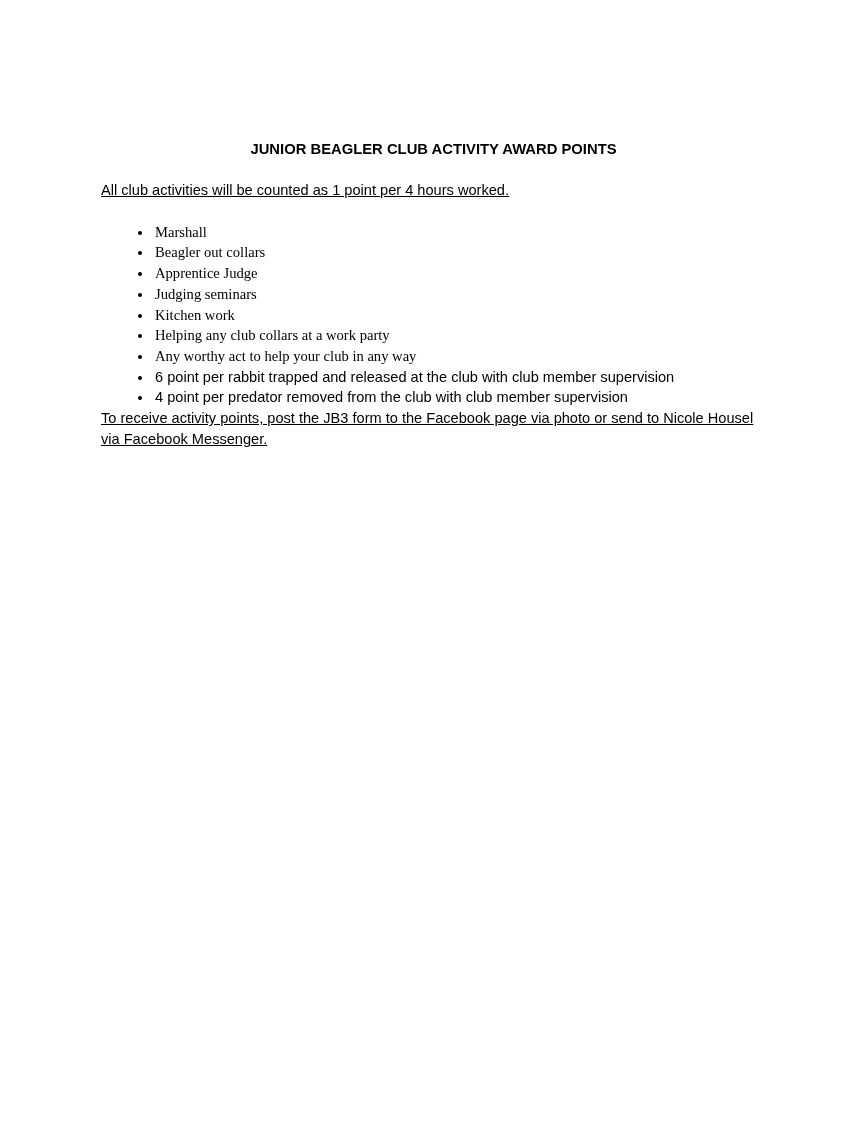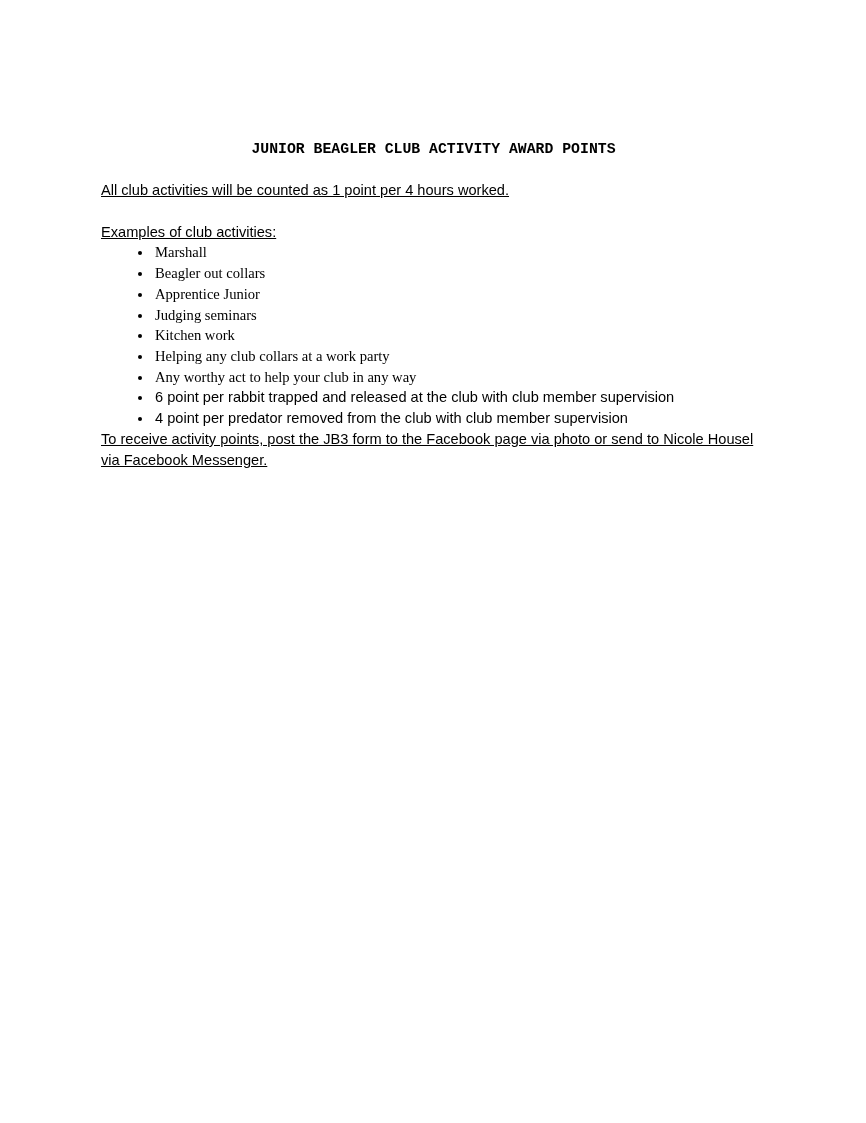--- a/index.html
+++ b/index.html
@@ -19,21 +19,20 @@
     font-size: 14.6px;
     line-height: 20.7px;
     color: #000000;
     overflow: hidden;
   }
   .doc-title {
     text-align: center;
     font-weight: bold;
     font-size: 14.8px;
     margin: 0 0 20.7px 0;
-    font-family: Liberation Mono, monospace;
   }
   p {
     margin: 0;
     text-decoration: underline;
   }
   .gap-1 { margin-bottom: 20.7px; }   
   .gap-2 { margin-bottom: 41.4px; font-family: Liberation Serif, serif; }   
   ul.doc-list {
     margin: 0;
     padding-left: 52px;
@@ -45,26 +44,25 @@
 </style>
 </head>
 <body>
 
 <div class="page">
 
   <h1 class="doc-title">JUNIOR BEAGLER CLUB ACTIVITY AWARD POINTS</h1>
 
   <p class="gap-1">All club activities will be counted as 1 point per 4 hours worked.</p>
 
-  <p>Examples of club activities:</p>
 
   <ul class="doc-list gap-2">
     <li>Marshall</li>
     <li>Beagler out collars</li>
-    <li>Apprentice Junior</li>
+    <li>Apprentice Judge</li>
     <li>Judging seminars</li>
     <li>Kitchen work</li>
     <li>Helping any club collars at a work party</li>
     <li>Any worthy act to help your club in any way</li>
   </ul>
 
 
   <ul class="doc-list gap-1">
     <li>6 point per rabbit trapped and released at the club with club member supervision</li>
     <li>4 point per predator removed from the club with club member supervision</li>

